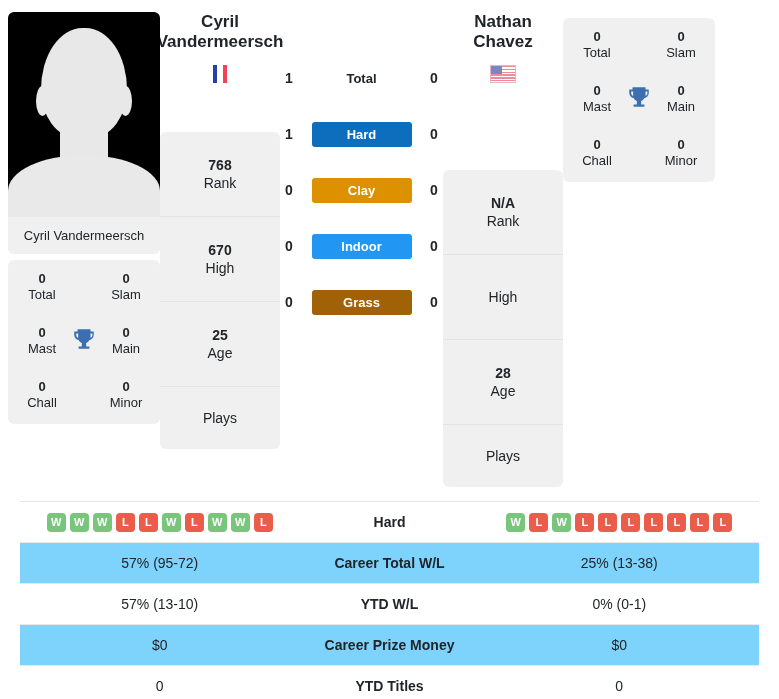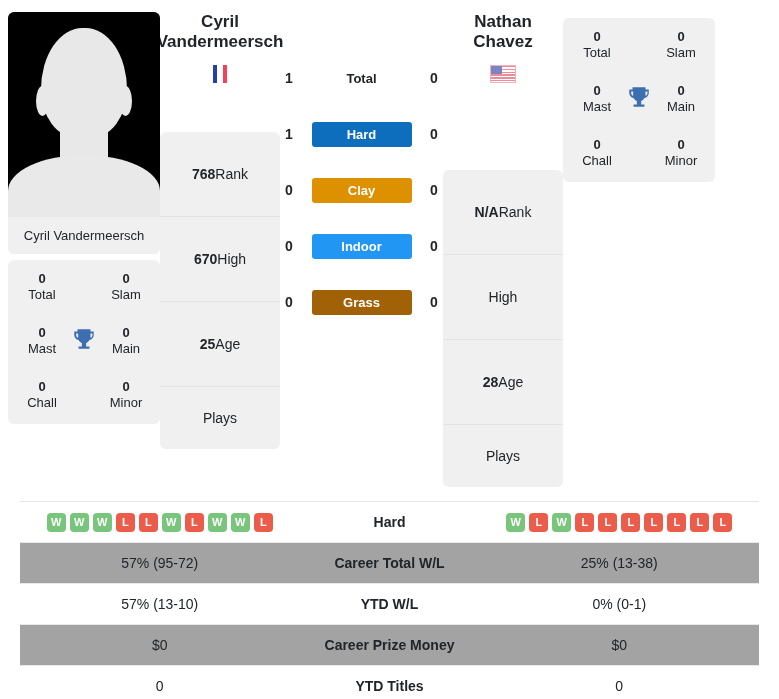--- a/index.html
+++ b/index.html
@@ -131,21 +131,21 @@
     width: 11px; height: 8px; background: #7b85c4;
   }
 
   .rank-panel {
     background: #f0f0f0;
     border-radius: 6px;
     overflow: hidden;
   }
   .rank-cell {
     height: 85px;
-    display: flex; flex-direction: row;
+    display: flex; flex-direction: column;
     align-items: center; justify-content: center;
     border-bottom: 1px solid #e4e4e4;
     text-align: center;
   }
   .rank-cell:last-child { border-bottom: none; height: 62px; }
   .rank-cell .num { font-size: 14px; font-weight: bold; line-height: 1.3; }
   .rank-cell .lbl { font-size: 14px; line-height: 1.3; }
 
   
   .h2h-col { width: 163px; flex: 0 0 163px; padding-top: 52px; }
@@ -170,21 +170,21 @@
   
   .stats-table {
     margin: 14px 20px 0 20px;
     border-top: 1px solid #e6e6e6;
   }
   .srow {
     display: flex; align-items: center;
     height: 41px;
     border-bottom: 1px solid #e9e9e9;
   }
-  .srow.alt { background: #a3a3a3; }
+  .srow.alt { background: #7dd3fc; }
   .scell-left, .scell-right {
     flex: 1; text-align: center; font-size: 14px; color: #212529;
   }
   .scell-mid {
     flex: 0 0 180px; text-align: center;
     font-size: 14px; font-weight: bold; color: #212529;
   }
   .form-badges { display: flex; gap: 4px; justify-content: center; }
   .badge {
     width: 19px; height: 19px; border-radius: 4px;

